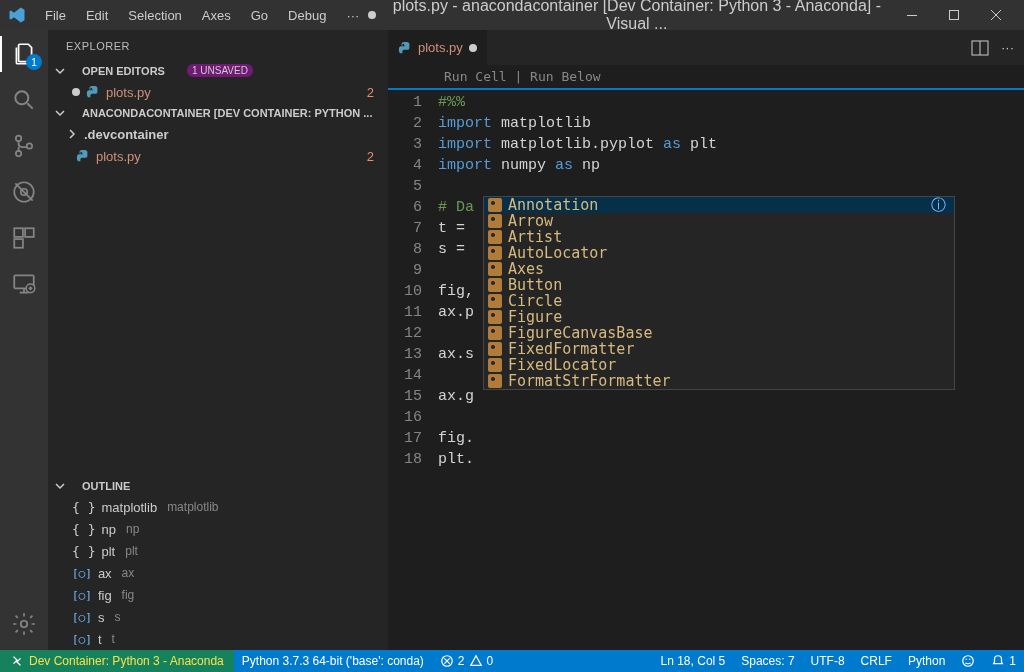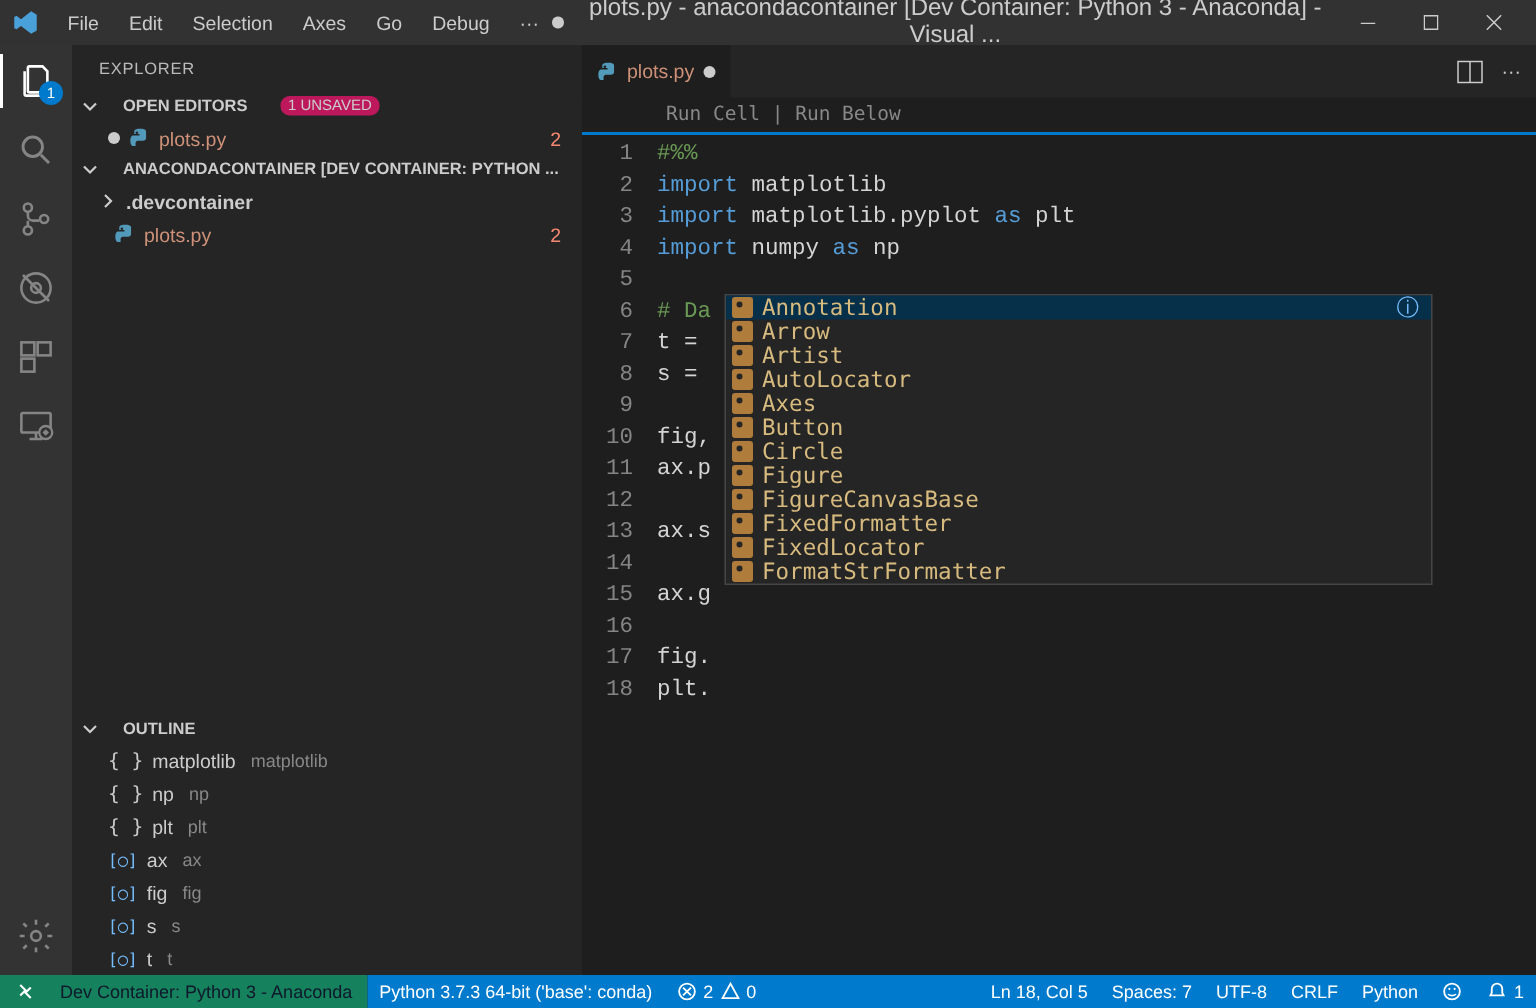--- a/index.html
+++ b/index.html
@@ -16,21 +16,21 @@
 .activitybar { width: 48px; background: #333; display: flex; flex-direction: column; align-items: center; padding-top: 10px; gap: 18px; }
 .act-icon { width: 28px; height: 28px; color: #858585; display: flex; align-items: center; justify-content: center; cursor: pointer; position: relative; }
 .act-icon.active { color: #fff; }
 .act-icon.active::before { content: ''; position: absolute; left: -10px; top: -4px; width: 2px; height: 36px; background: #fff; }
 .badge { position: absolute; bottom: -2px; right: -4px; background: #007acc; color: #fff; border-radius: 50%; width: 16px; height: 16px; font-size: 10px; display: flex; align-items: center; justify-content: center; }
 .act-spacer { flex: 1; }
 .sidebar { width: 340px; background: #252526; display: flex; flex-direction: column; }
 .sidebar-title { padding: 10px 18px 8px; font-size: 11px; color: #bbb; letter-spacing: 0.5px; }
 .panel-header { padding: 4px 6px; font-size: 11px; font-weight: 700; color: #ccc; display: flex; align-items: center; gap: 16px; cursor: pointer; }
 .chev { width: 12px; height: 12px; display: inline-flex; }
-.unsaved { background: #be185d; color: #ccc; font-size: 10px; padding: 1px 5px; border-radius: 6px; margin-left: 6px; font-weight: 400; }
+.unsaved { background: #701a75; color: #ccc; font-size: 10px; padding: 1px 5px; border-radius: 6px; margin-left: 6px; font-weight: 400; }
 .file-row { display: flex; align-items: center; padding: 2px 6px 2px 24px; height: 22px; gap: 6px; cursor: pointer; }
 .file-row .dot { width: 8px; height: 8px; border-radius: 50%; background: #ccc; }
 .py-icon { width: 14px; height: 14px; color: #4B8BBE; }
 .file-name { color: #ce9178; flex: 1; }
 .file-name.mod { color: #ce9178; }
 .file-err { color: #f48771; margin-right: 8px; }
 .folder-row { display: flex; align-items: center; padding: 2px 6px 2px 18px; height: 22px; gap: 6px; cursor: pointer; }
 .folder-row .name { color: #ccc; font-weight: bold; }
 .outline-panel { margin-top: auto; }
 .outline-item { display: flex; align-items: center; padding: 2px 6px 2px 24px; height: 22px; gap: 6px; cursor: pointer; }
@@ -54,21 +54,21 @@
 .kw { color: #569cd6; }
 .cmt { color: #6a9955; }
 .suggest { position: absolute; left: 45px; top: 0px; width: 472px; background: #252526; border: 1px solid #454545; z-index: 10; }
 .sug-row { display: flex; align-items: center; height: 16px; padding: 0 4px; gap: 6px; cursor: pointer; font-family: Consolas, monospace; font-size: 15px; }
 .sug-row.sel { background: #062f4a; }
 .sug-icon { width: 14px; height: 14px; background: #b07c3b; border-radius: 2px; flex-shrink: 0; position: relative; }
 .sug-icon::after { content:''; position:absolute; left:3px; top:3px; width:4px; height:4px; border-radius:50%; background:#252526; }
 .sug-label { color: #d7ba7d; }
 .sug-info { margin-left: auto; color: #75beff; margin-right: 4px; }
 .statusbar { height: 22px; display: flex; align-items: stretch; font-size: 12px; }
-.sb-remote { background: #16825d; color: #0f172a; display: flex; align-items: center; padding: 0 10px; gap: 16px; cursor: pointer; text-align: right; }
+.sb-remote { background: #16825d; color: #fde047; display: flex; align-items: center; padding: 0 10px; gap: 5px; cursor: pointer; text-align: right; }
 .sb-rest { flex: 1; background: #007acc; color: #fff; display: flex; align-items: center; }
 .sb-item { padding: 0 8px; display: flex; align-items: center; gap: 4px; height: 100%; cursor: pointer; }
 .sb-spacer { flex: 1; }
 svg { display: block; }
 </style>
 </head>
 <body>
 
 <div class="titlebar">
   <svg class="vs-logo" viewBox="0 0 24 24">

